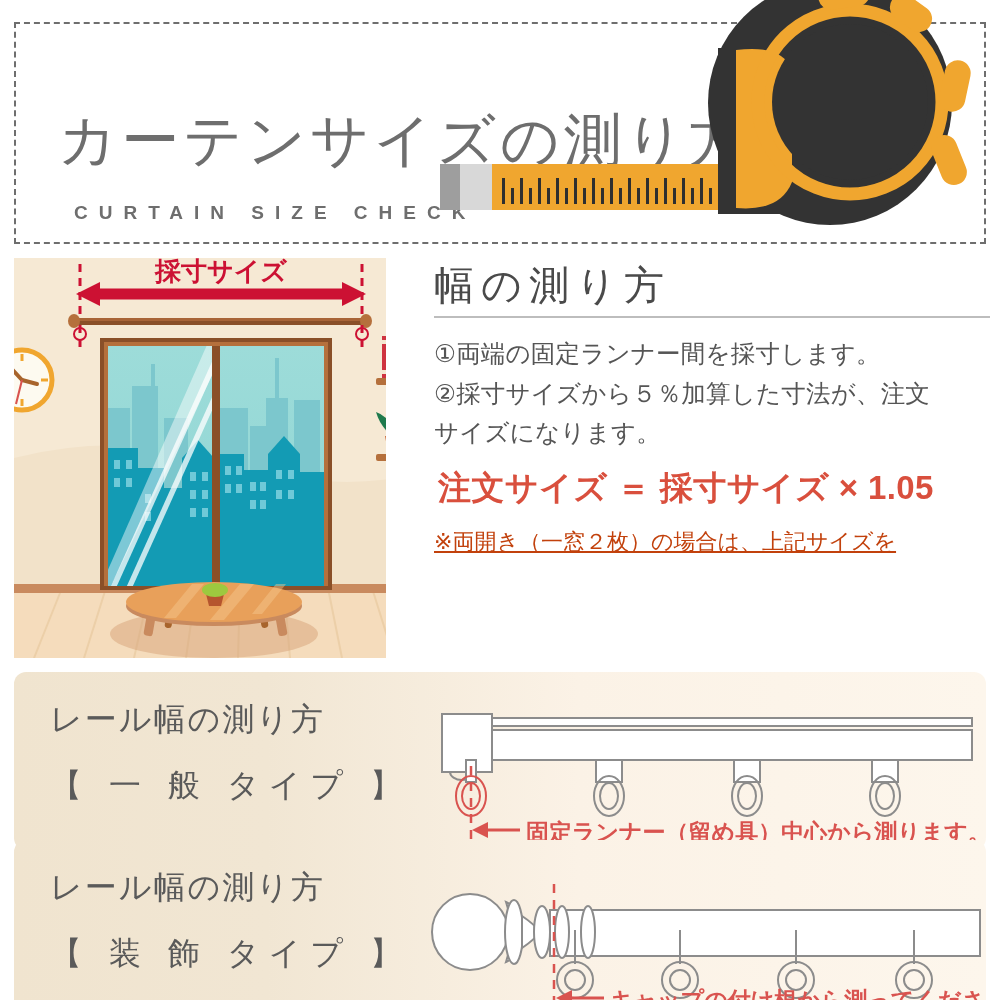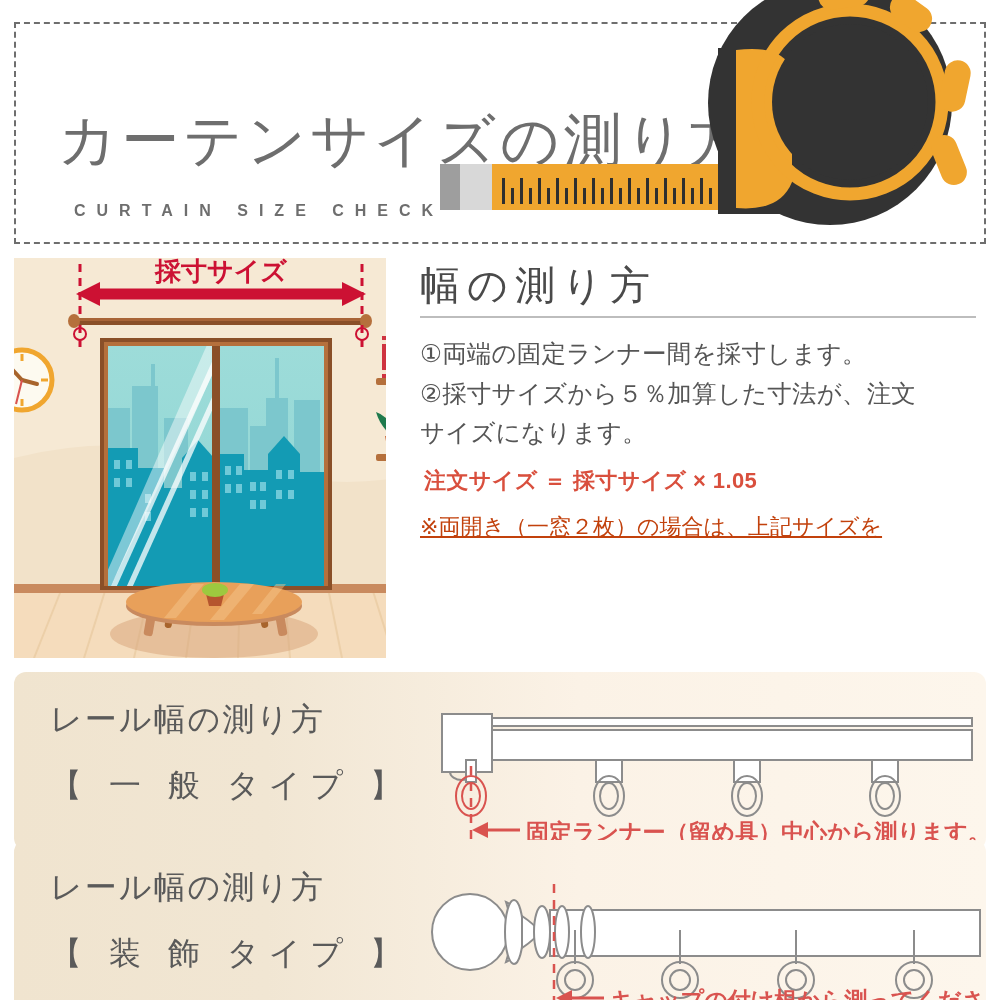--- a/index.html
+++ b/index.html
@@ -18,44 +18,44 @@
     border: 2px dashed #6e6e6e;
     background: #ffffff;
   }
   .header-title {
     position: absolute; left: 42px; top: 78px;
     font-size: 58px; font-weight: 500; color: #6e6e6e;
     letter-spacing: 4px; white-space: nowrap;
   }
   .header-sub {
     position: absolute; left: 58px; top: 178px;
-    font-size: 16px; font-weight: 700; color: #6e6e6e;
+    font-size: 19px; font-weight: 700; color: #6e6e6e;
     letter-spacing: 11px; white-space: nowrap;
   }
   .tape-wrap { position: absolute; left: 418px; top: -22px; width: 582px; height: 250px; }
 
   
   .room {
     position: absolute; left: 14px; top: 258px;
     width: 372px; height: 400px; overflow: hidden;
   }
 
   
-  .panel { position: absolute; left: 420px; top: 262px; width: 556px; height: 400px; }
+  .panel { position: absolute; left: 434px; top: 262px; width: 556px; height: 400px; }
   .panel-title {
     font-size: 40px; color: #4a4a4a; letter-spacing: 7px;
     font-weight: 500; padding-bottom: 8px; line-height: 1.15;
   }
   .panel-rule { height: 2px; background: #bdbdbd; margin-bottom: 16px; }
   .panel-line {
     font-size: 24.5px; color: #555; line-height: 1.62;
     letter-spacing: 0.2px; white-space: nowrap;
   }
   .formula {
-    font-size: 22px; font-weight: 700; color: #d94f3d;
+    font-size: 33px; font-weight: 700; color: #d94f3d;
     letter-spacing: 0.4px; margin: 13px 0 13px 4px; white-space: nowrap;
   }
   .note { font-size: 22px; color: #c2410c; line-height: 1.62; text-decoration: underline; }
 
   
   .rail-sec {
     position: absolute; left: 14px; width: 972px; height: 178px;
     border-radius: 12px;
     background: linear-gradient(90deg,#f0e4cf 0%, #f1e6d3 26%, #fbf2e6 58%, #fdf6ec 100%);
   }

